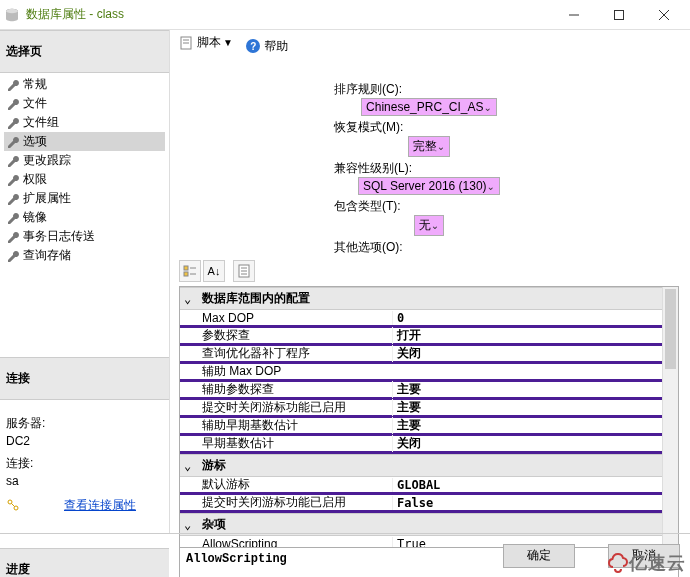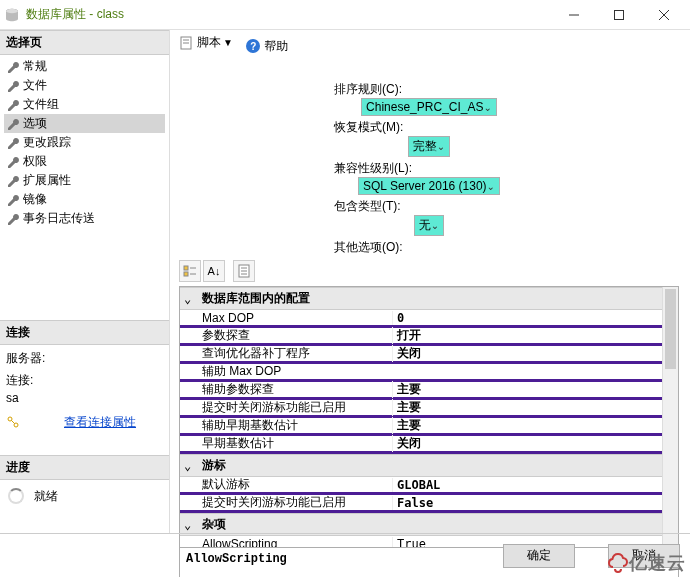--- a/index.html
+++ b/index.html
@@ -11,37 +11,37 @@
 .winbtn { width: 45px; height: 28px; display: flex; align-items: center; justify-content: center; color: #333; }
 .winbtn svg { display:block; }
 
 .toolbar-area { position: absolute; left: 179px; top: 34px; }
 .toolbar-area .item { display: inline-flex; align-items: center; margin-right: 10px; }
 .toolbar-area .ico { width:14px; height:14px; margin-right:4px; }
 .toolbar-area .arrow { font-size:10px; margin-left:2px; }
 .blue-circle { width:14px;height:14px;background:#2e75d6;border-radius:50%;color:#fff;display:flex;align-items:center;justify-content:center;font-weight:bold;font-size:10px;margin-right:4px;}
 
 .sidebar { position:absolute; left:0; top:30px; width:170px; bottom:44px; background:#fff; border-right:1px solid #ddd; }
-.section-hdr { background:#e8e8e8; font-weight:bold; padding:3px 6px; border-bottom:1px solid #ccc; border-top:1px solid #ccc;}
+.section-hdr { background:#e8e8e8; font-weight:bold; padding:12px 6px; border-bottom:1px solid #ccc; border-top:1px solid #ccc;}
 .nav-list { padding:2px 4px; }
 .nav-item { display:flex; align-items:center; padding:1px 2px; cursor:default; }
 .nav-item.selected { background:#d5d5d5; }
 .nav-item .wrench { width:14px;height:14px; margin-right:3px; }
-.conn-block { padding:4px 6px; line-height:1.5; }
+.conn-block { padding:14px 6px; line-height:1.5; }
 .link-row { display:flex; align-items:center; color:#0645cc; text-decoration:underline; cursor:pointer;}
 .link-row .linkico { width:14px;height:14px;margin-right:4px; }
 
 .progress-block { padding:6px; display:flex; align-items:center; }
 .spinner { width:20px;height:20px;margin-right:8px; position:relative;}
 .spinner::before { content:''; position:absolute; inset:2px; border:2px solid #ddd; border-top-color:#888; border-radius:50%; }
 
 .main { position:absolute; left:179px; top:60px; right:11px; bottom:44px; }
 .form-row { display:flex; align-items:center; margin:3px 0;flex-direction:column; }
 .form-row label { width:190px; }
-.form-row .combo { flex:1; height:20px; border:1px solid #adadad; background:#5eead4; padding:1px 4px; display:flex; align-items:center; justify-content:space-between; }
+.form-row .combo { flex:1; height:20px; border:1px solid #adadad; background:#f0abfc; padding:1px 4px; display:flex; align-items:center; justify-content:space-between; }
 .form-row .arrow { font-size:10px; color:#333; }
 
 .grid-tools { margin:4px 0; display:flex; gap:2px;}
 .grid-tools .tool { width:22px;height:22px;border:1px solid #ccc; background:#f5f5f5; display:flex; align-items:center; justify-content:center; font-size:11px;}
 
 .grid-box { border:1px solid #adadad; height:262px; position:relative; overflow:hidden; }
 .grid-scroll { position:absolute; right:0; top:0; bottom:0; width:16px; background:#f0f0f0; border-left:1px solid #ddd;}
 .grid-scroll .thumb { position:absolute; left:2px; right:2px; top:2px; height:80px; background:#cdcdcd; }
 .cat-row { background:#e8e8e8; border-top:1px solid #ccc; border-bottom:1px solid #ccc; display:flex; align-items:center; padding:2px 4px; font-weight:bold;}
 .cat-row .toggle { width:14px;margin-right:4px; font-family:monospace;}
@@ -156,26 +156,33 @@
             <path d="M10 2a3 3 0 00-2.9 3.8L2 10.9V13h2.1l5.1-5.1A3 3 0 1010 2z" fill="#777"></path>
           </svg></span>
         <span>镜像</span>
       </div>
       <div class="nav-item">
         <span class="wrench"><svg viewBox="0 0 14 14">
             <path d="M10 2a3 3 0 00-2.9 3.8L2 10.9V13h2.1l5.1-5.1A3 3 0 1010 2z" fill="#777"></path>
           </svg></span>
         <span>事务日志传送</span>
       </div>
+      <div class="nav-item">
+        <span class="wrench"><svg viewBox="0 0 14 14">
+            <path d="M10 2a3 3 0 00-2.9 3.8L2 10.9V13h2.1l5.1-5.1A3 3 0 1010 2z" fill="#777"></path>
+          </svg></span>
+        <span>查询存储</span>
+      </div>
     </div>
 
   <div style="height:90px;"></div>
   <div class="section-hdr">连接</div>
   <div class="conn-block">
     <div>服务器:</div>
+    <div>DC2</div>
     <div style="margin-top:4px;">连接:</div>
     <div>sa</div>
     <div class="link-row" style="margin-top:6px;gap:40px;">
       <span class="linkico"><svg viewBox="0 0 14 14">
             <circle cx="4" cy="4" r="2" fill="none" stroke="#d4a000"></circle>
             <circle cx="10" cy="10" r="2" fill="none" stroke="#d4a000"></circle>
             <line x1="5.4" y1="5.4" x2="8.6" y2="8.6" stroke="#d4a000"></line>
           </svg></span>
       <span>查看连接属性</span>
     </div>

